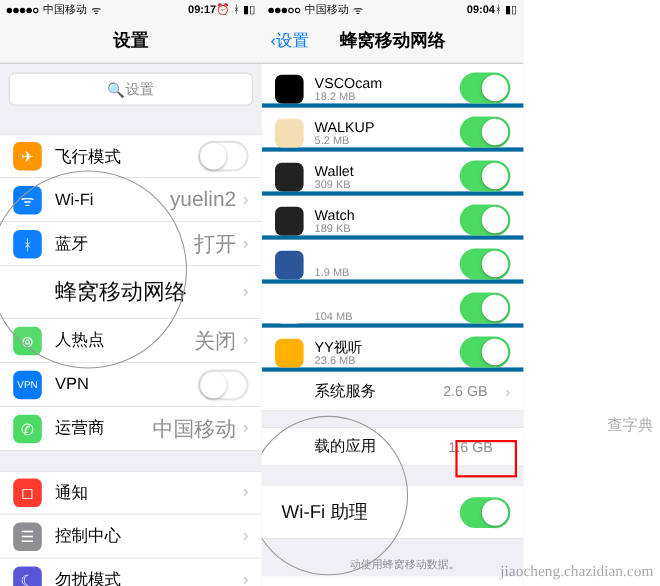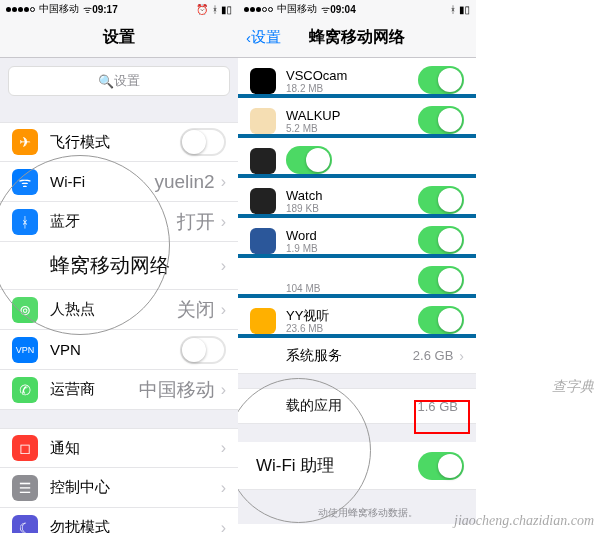--- a/index.html
+++ b/index.html
@@ -4,21 +4,21 @@
 <style>
 *{margin:0;padding:0;box-sizing:border-box;font-family:-apple-system,"Helvetica Neue",Arial,sans-serif}
 body{width:600px;height:533px;background:#fff;position:relative;overflow:hidden}
 .phones{display:flex;width:476px;height:533px}
 .phone{width:300px;height:533px;background:#efeff4;position:relative;overflow:hidden}
 .status{height:18px;background:#f7f7f8;display:flex;align-items:center;padding:0 6px;font-size:10px;color:#000}
 .status .dots{display:flex;gap:1px;margin-right:4px}
 .status .dot{width:5px;height:5px;border-radius:50%;background:#000}
 .status .dot.empty{background:transparent;border:1px solid #000}
 .status .carrier{font-size:10px}
-.status .center{flex:1;text-align:left;font-weight:600}
+.status .center{flex:1;text-align:right;font-weight:600}
 .status .right{display:flex;gap:3px;align-items:center}
 .nav{height:40px;background:#f7f7f8;border-bottom:1px solid #c8c7cc;display:flex;align-items:center;justify-content:center;position:relative}
 .nav .title{font-size:16px;font-weight:600}
 .nav .back{position:absolute;left:8px;color:#007aff;font-size:15px;display:flex;align-items:center}
 .search-wrap{padding:8px;background:#efeff4}
 .search{background:#fff;border:1px solid #ddd;border-radius:6px;height:30px;display:flex;align-items:center;justify-content:center;color:#8e8e93;font-size:13px}
 .group{margin-top:18px}
 .row{background:#fff;height:40px;display:flex;align-items:center;padding:0 12px;border-bottom:1px solid #e5e5e8;position:relative}
 .row:first-child{border-top:1px solid #e5e5e8}
 .row .icon{width:26px;height:26px;border-radius:6px;margin-right:12px;display:flex;align-items:center;justify-content:center;color:#fff;font-size:14px;flex-shrink:0}
@@ -31,25 +31,25 @@
 .toggle .knob{width:24px;height:24px;background:#fff;border-radius:50%;position:absolute;top:2px;box-shadow:0 1px 3px rgba(0,0,0,.3)}
 .toggle.on .knob{right:2px}
 .toggle.off .knob{left:0;top:0}
 .app-row{background:#fff;height:40px;display:flex;align-items:flex-end;padding:0 12px;border-bottom:4px solid #0369a1}
 .app-row .aicon{width:26px;height:26px;border-radius:6px;margin-right:10px;flex-shrink:0;display:flex;align-items:center;justify-content:center;font-size:10px;color:#fff}
 .app-row .ainfo{flex:1;line-height:1.1}
 .app-row .aname{font-size:13px}
 .app-row .asize{font-size:10px;color:#8e8e93}
 .circle{position:absolute;border:1px solid #999;border-radius:50%;pointer-events:none;background:rgba(255,255,255,.05)}
 .redbox{position:absolute;border:2px solid red;pointer-events:none}
-.watermark{position:absolute;right:6px;color:rgba(0,0,0,.35);font-size:14px;font-style:italic;font-family:"SimSun",serif}
+.watermark{position:absolute;right:6px;color:rgba(0,0,0,.35);font-size:14px;font-family:"SimSun",serif}
 .wm1{top:378px}
 .wm2{bottom:4px}
 .sysrow{background:#fff;height:36px;display:flex;align-items:center;padding:0 12px 0 48px;border-bottom:1px solid #e5e5e8;font-size:14px}
-.sysrow .detail{margin-left:auto;color:#8e8e93;font-size:13px;margin-right:6px}
+.sysrow .detail{margin-left:auto;color:#8e8e93;font-size:13px;margin-right:16px}
 .note{font-size:10px;color:#8e8e93;padding:16px 12px 4px 48px}
 </style>
 </head>
 <body>
 
 <div class="phones">
 
   <div class="phone">
     <div class="status">
       <div class="dots">
@@ -183,38 +183,41 @@
           <div class="ainfo">
             <div class="aname">WALKUP</div>
             <div class="asize">5.2 MB</div>
           </div>
           <div class="toggle on">
             <div class="knob"></div>
           </div>
         </div>
         <div class="app-row">
           <div class="aicon" style="background:#222"></div>
+          <div class="ainfo">
+            <div class="aname">Wallet</div>
+            <div class="asize">309 KB</div>
+          </div>
           <div class="toggle on">
             <div class="knob"></div>
           </div>
         </div>
         <div class="app-row">
           <div class="aicon" style="background:#222"></div>
           <div class="ainfo">
             <div class="aname">Watch</div>
             <div class="asize">189 KB</div>
           </div>
           <div class="toggle on">
             <div class="knob"></div>
           </div>
         </div>
         <div class="app-row">
           <div class="aicon" style="background:#2b579a"></div>
           <div class="ainfo">
-            <div class="aname">Word</div>
             <div class="asize">1.9 MB</div>
           </div>
           <div class="toggle on">
             <div class="knob"></div>
           </div>
         </div>
         <div class="app-row">
           <div class="aicon" style="background:#fff"></div>
           <div class="ainfo">
             <div class="asize">104 MB</div>

